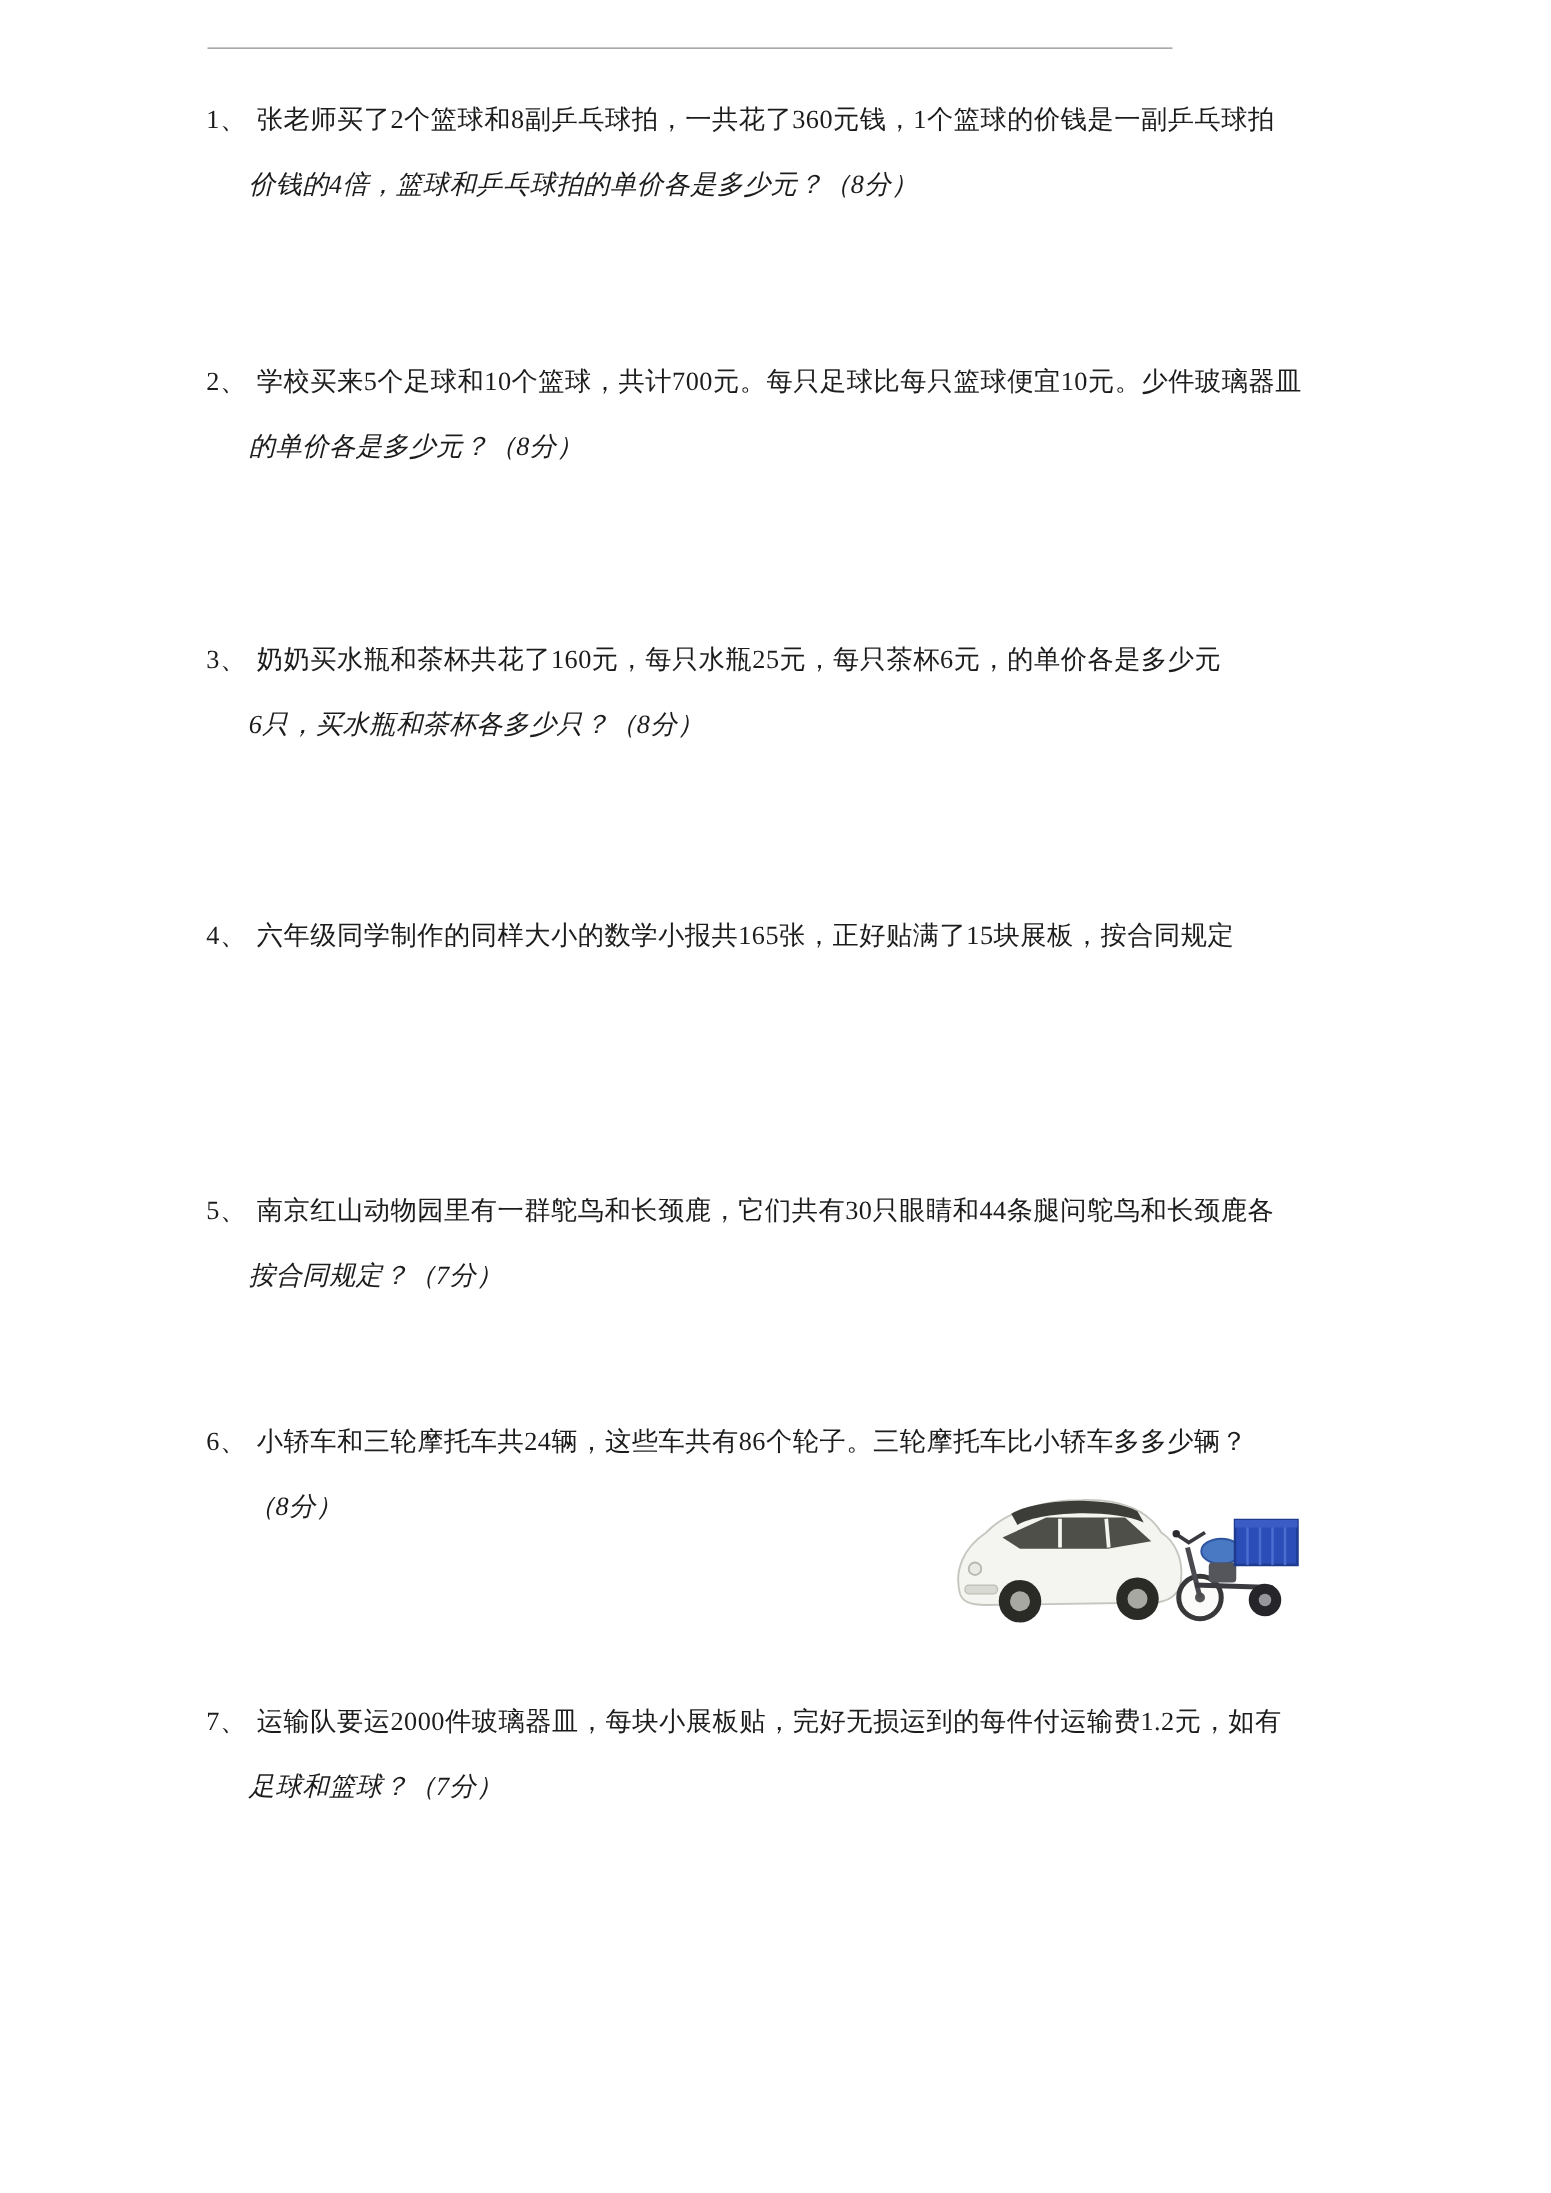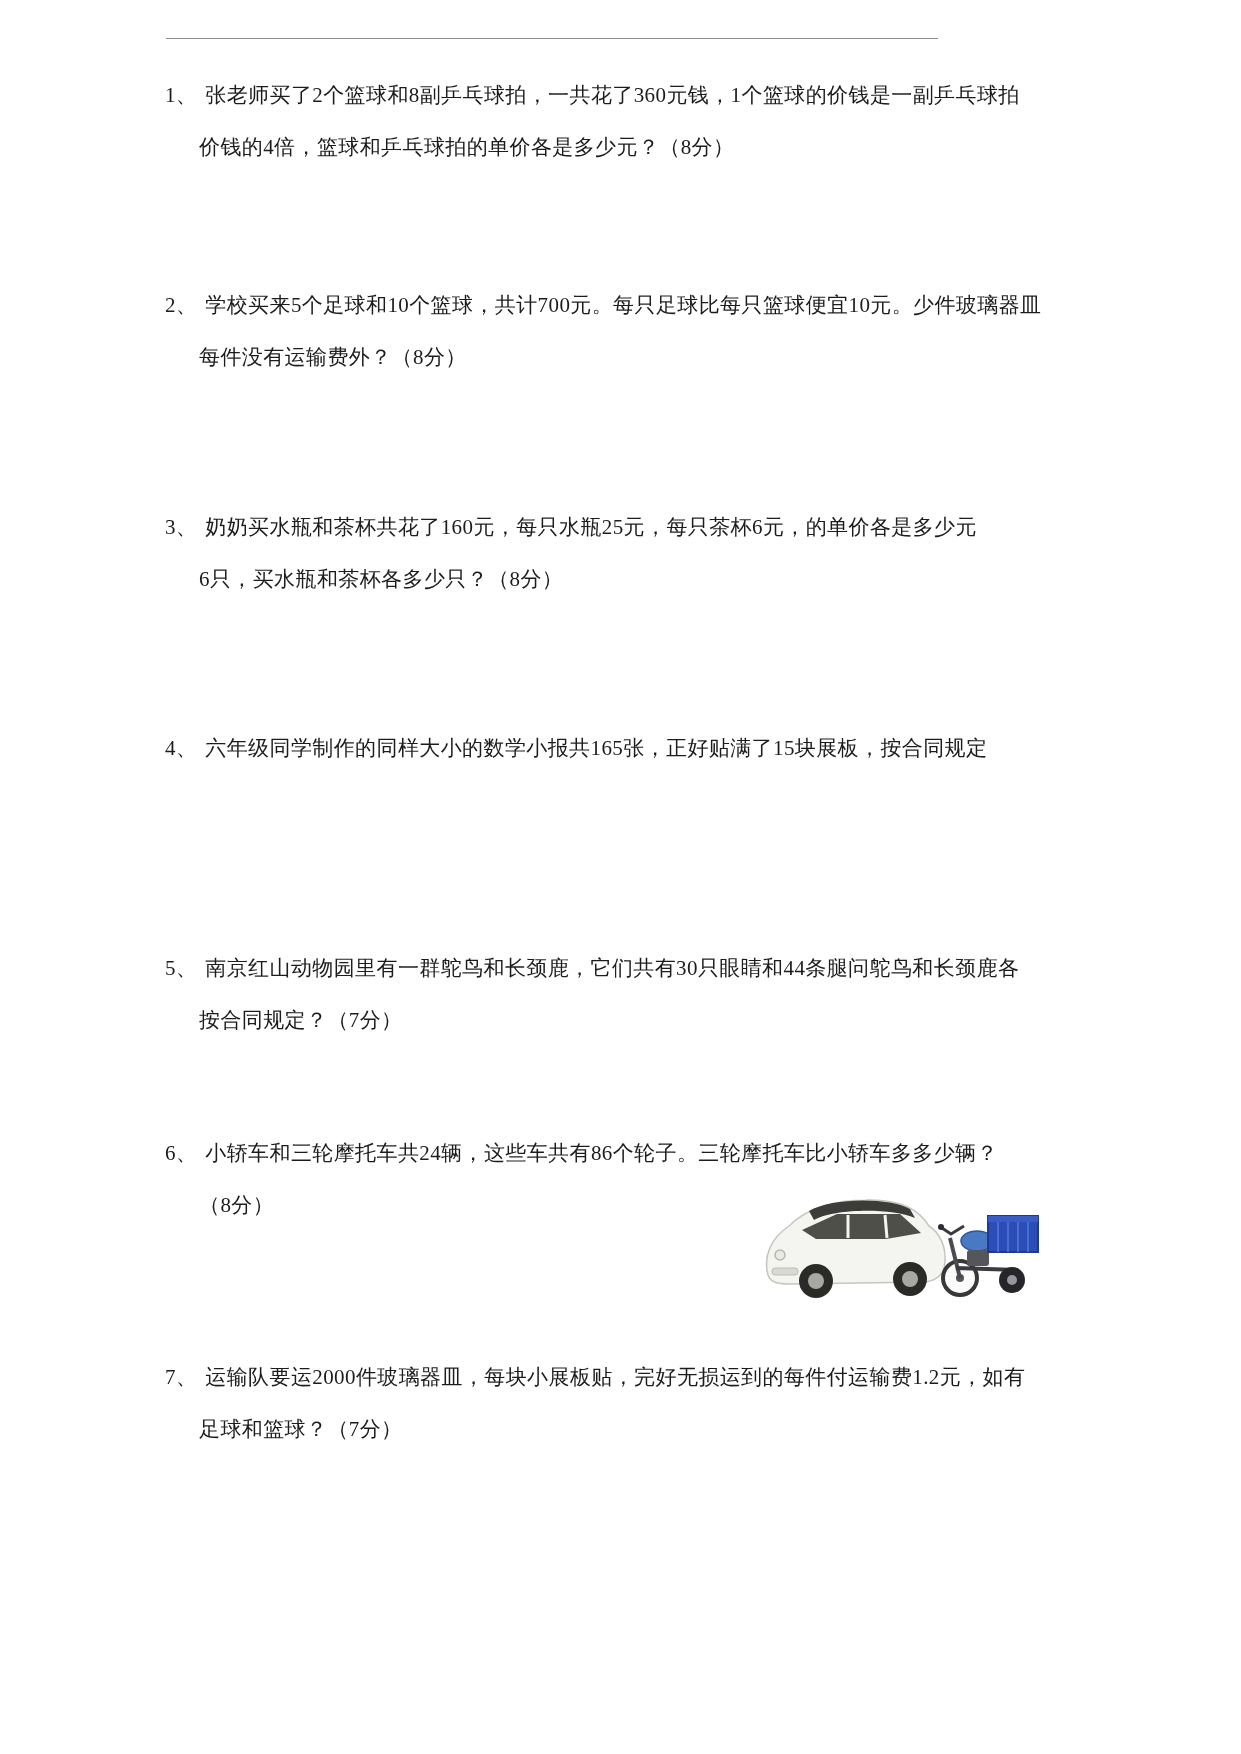--- a/index.html
+++ b/index.html
@@ -21,21 +21,21 @@
   .question {
     position:absolute;
     left:165px;
     width:810px;
     font-size:21px;
     line-height:52px;
     letter-spacing:0.4px;
     white-space:nowrap;
   }
   .q-line { display:block; }
-  .q-line.cont { margin-left:34px; }
+  .q-line.cont { margin-left:34px;font-style:italic; }
   .qnum { margin-right:8px; }
   .vehicles {
     position:absolute;
     left:688px; top:1176px;
     width:360px; height:136px;
   }
 </style>
 </head>
 <body>
 
@@ -43,21 +43,21 @@
 
   <div class="divider"></div>
 
   <div class="question" style="top:69px">
     <span class="q-line first"><span class="qnum">1、</span><span>张老师买了2个篮球和8副乒乓球拍，一共花了360元钱，1个篮球的价钱是一副乒乓球拍</span></span>
     <span class="q-line cont">价钱的4倍，篮球和乒乓球拍的单价各是多少元？（8分）</span>
   </div>
 
   <div class="question" style="top:279px">
     <span class="q-line first"><span class="qnum">2、</span><span>学校买来5个足球和10个篮球，共计700元。每只足球比每只篮球便宜10元。少件玻璃器皿</span></span>
-    <span class="q-line cont">每件没有运输费外？（8分）</span>
+    <span class="q-line cont">的单价各是多少元？（8分）</span>
   </div>
 
   <div class="question" style="top:501px">
     <span class="q-line first"><span class="qnum">3、</span><span>奶奶买水瓶和茶杯共花了160元，每只水瓶25元，每只茶杯6元，的单价各是多少元</span></span>
     <span class="q-line cont">6只，买水瓶和茶杯各多少只？（8分）</span>
   </div>
 
   <div class="question" style="top:722px">
     <span class="q-line first"><span class="qnum">4、</span><span>六年级同学制作的同样大小的数学小报共165张，正好贴满了15块展板，按合同规定</span></span>
   </div>

